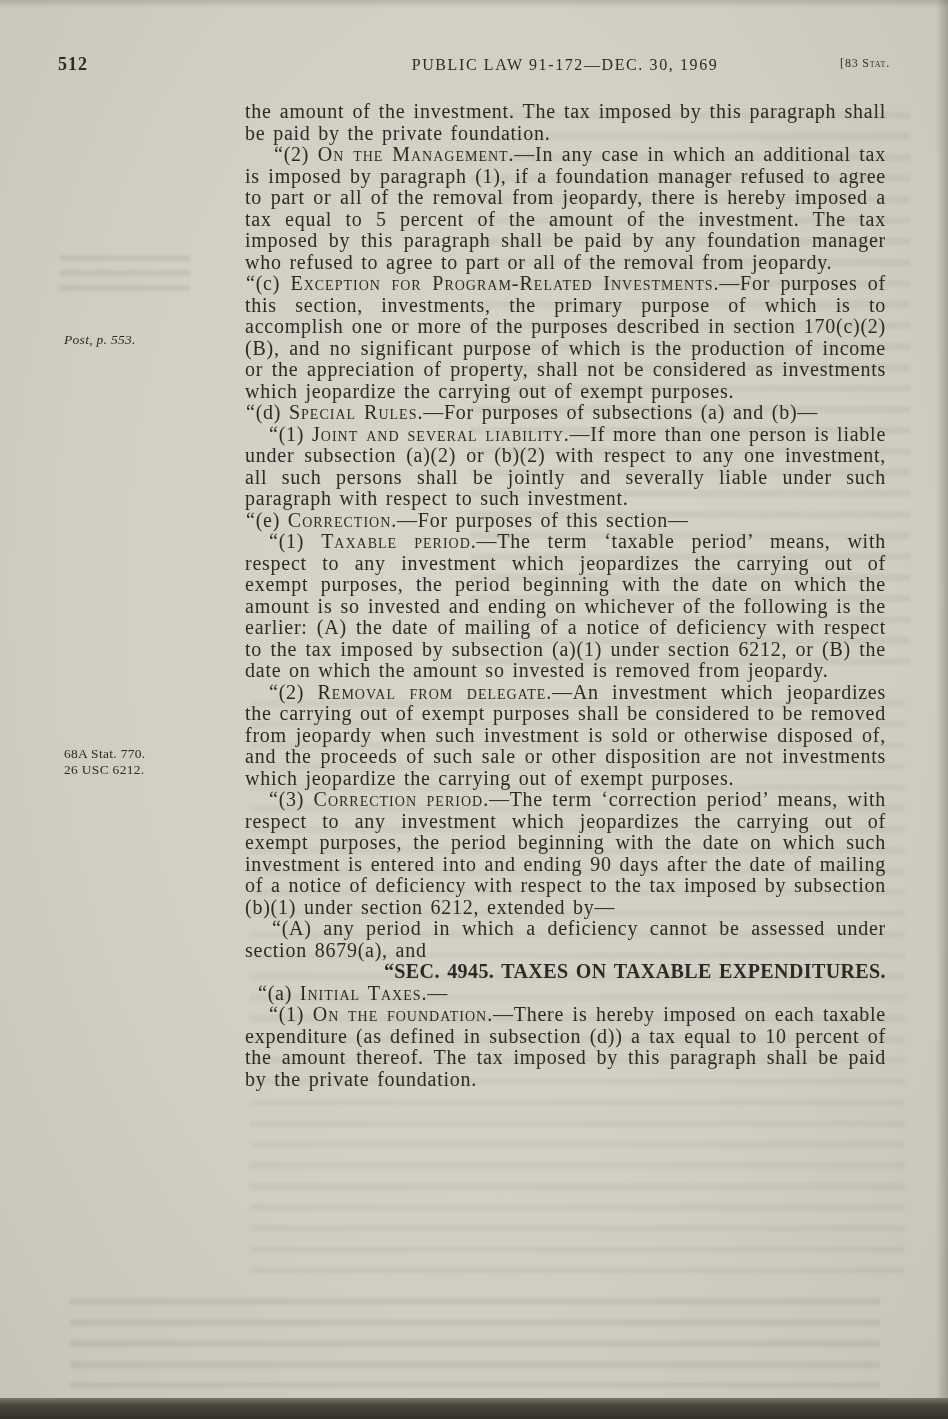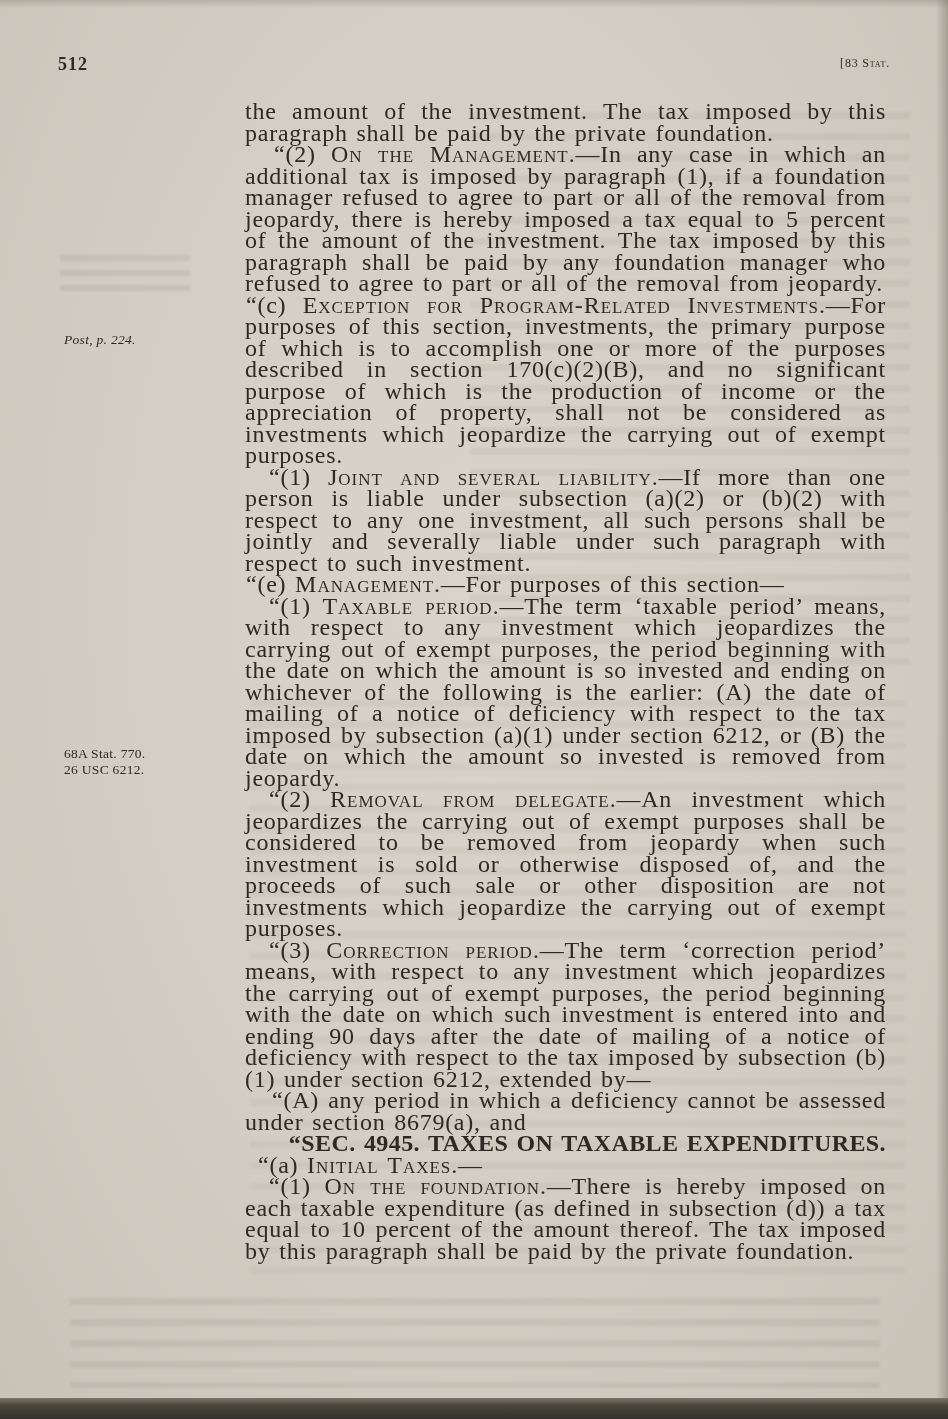--- a/index.html
+++ b/index.html
@@ -68,21 +68,21 @@
     position: absolute;
     right: 58px; top: 56px;
     font-size: 12px;
     font-variant: small-caps;
     letter-spacing: 0.8px;
   }
 
   .doc-body {
     position: absolute;
     left: 245px; top: 101px; width: 641px;
-    font-size: 24px;
+    font-size: 20px;
     line-height: 21.5px;
     letter-spacing: 0.75px;
     word-spacing: 2px;
     text-align: justify;
   }
   .doc-body p { margin: 0; }
   .sc { font-variant: small-caps; letter-spacing: 1px; }
 
   .p-cont      { text-indent: 0; }
   .p-flush-ind { text-indent: 29px; }
@@ -124,39 +124,41 @@
 
 <div class="page" style="--ink: #2e2a23;">
 
   <div class="ghost ghost-1"></div>
   <div class="ghost ghost-2"></div>
   <div class="ghost ghost-3"></div>
   <div class="ghost ghost-4"></div>
 
   <div class="page-number">512</div>
 
+  <div class="header-title">PUBLIC LAW 91-172—DEC. 30, 1969</div>
 
   <div class="stat-cite">[83 Stat.</div>
 
   <aside id="margin-notes">
       <div class="margin-note italic" style="top: 332px;">
-        <div>Post, p. 224.</div>
+        <div>Post, p. 553.</div>
       </div>
       <div class="margin-note" style="top: 736px; margin-top: 10px;">
         <div>68A Stat. 770.</div>
         <div>26 USC 6212.</div>
       </div>
     </aside>
 
   <main id="doc-body" class="doc-body">
       <p class="p-cont">the amount of the investment. The tax imposed by this paragraph shall be paid by the private foundation.</p>
       <p class="p-flush-ind">“(2) <span class="sc">On the Management</span>.—In any case in which an additional tax is imposed by paragraph (1), if a foundation manager refused to agree to part or all of the removal from jeopardy, there is hereby imposed a tax equal to 5 percent of the amount of the investment. The tax imposed by this paragraph shall be paid by any foundation manager who refused to agree to part or all of the removal from jeopardy.</p>
       <p class="p-subsec">“(c) <span class="sc">Exception for Program-Related Investments</span>.—For purposes of this section, investments, the primary purpose of which is to accomplish one or more of the purposes described in section 170(c)(2)(B), and no significant purpose of which is the production of income or the appreciation of property, shall not be considered as investments which jeopardize the carrying out of exempt purposes.</p>
+      <p class="p-subsec">“(d) <span class="sc">Special Rules</span>.—For purposes of subsections (a) and (b)—</p>
       <p class="p-num">“(1) <span class="sc">Joint and several liability</span>.—If more than one person is liable under subsection (a)(2) or (b)(2) with respect to any one investment, all such persons shall be jointly and severally liable under such paragraph with respect to such investment.</p>
-      <p class="p-subsec">“(e) <span class="sc">Management</span>.—For purposes of this section—</p>
+      <p class="p-subsec">“(e) <span class="sc">Correction</span>.—For purposes of this section—</p>
       <p class="p-num">“(1) <span class="sc">Taxable period</span>.—The term ‘taxable period’ means, with respect to any investment which jeopardizes the carrying out of exempt purposes, the period beginning with the date on which the amount is so invested and ending on whichever of the following is the earlier: (A) the date of mailing of a notice of deficiency with respect to the tax imposed by subsection (a)(1) under section 6212, or (B) the date on which the amount so invested is removed from jeopardy.</p>
       <p class="p-num">“(2) <span class="sc">Removal from delegate</span>.—An investment which jeopardizes the carrying out of exempt purposes shall be considered to be removed from jeopardy when such investment is sold or otherwise disposed of, and the proceeds of such sale or other disposition are not investments which jeopardize the carrying out of exempt purposes.</p>
       <p class="p-num">“(3) <span class="sc">Correction period</span>.—The term ‘correction period’ means, with respect to any investment which jeopardizes the carrying out of exempt purposes, the period beginning with the date on which such investment is entered into and ending 90 days after the date of mailing of a notice of deficiency with respect to the tax imposed by subsection (b)(1) under section 6212, extended by—</p>
       <p class="p-subpar">“(A) any period in which a deficiency cannot be assessed under section 8679(a), and</p>
       <p class="p-sechead">“SEC. 4945. TAXES ON TAXABLE EXPENDITURES.</p>
       <p class="p-subsec-ind">“(a) <span class="sc">Initial Taxes</span>.—</p>
       <p class="p-num">“(1) <span class="sc">On the foundation</span>.—There is hereby imposed on each taxable expenditure (as defined in subsection (d)) a tax equal to 10 percent of the amount thereof. The tax imposed by this paragraph shall be paid by the private foundation.</p>
     </main>
 
   <div class="top-edge"></div>

